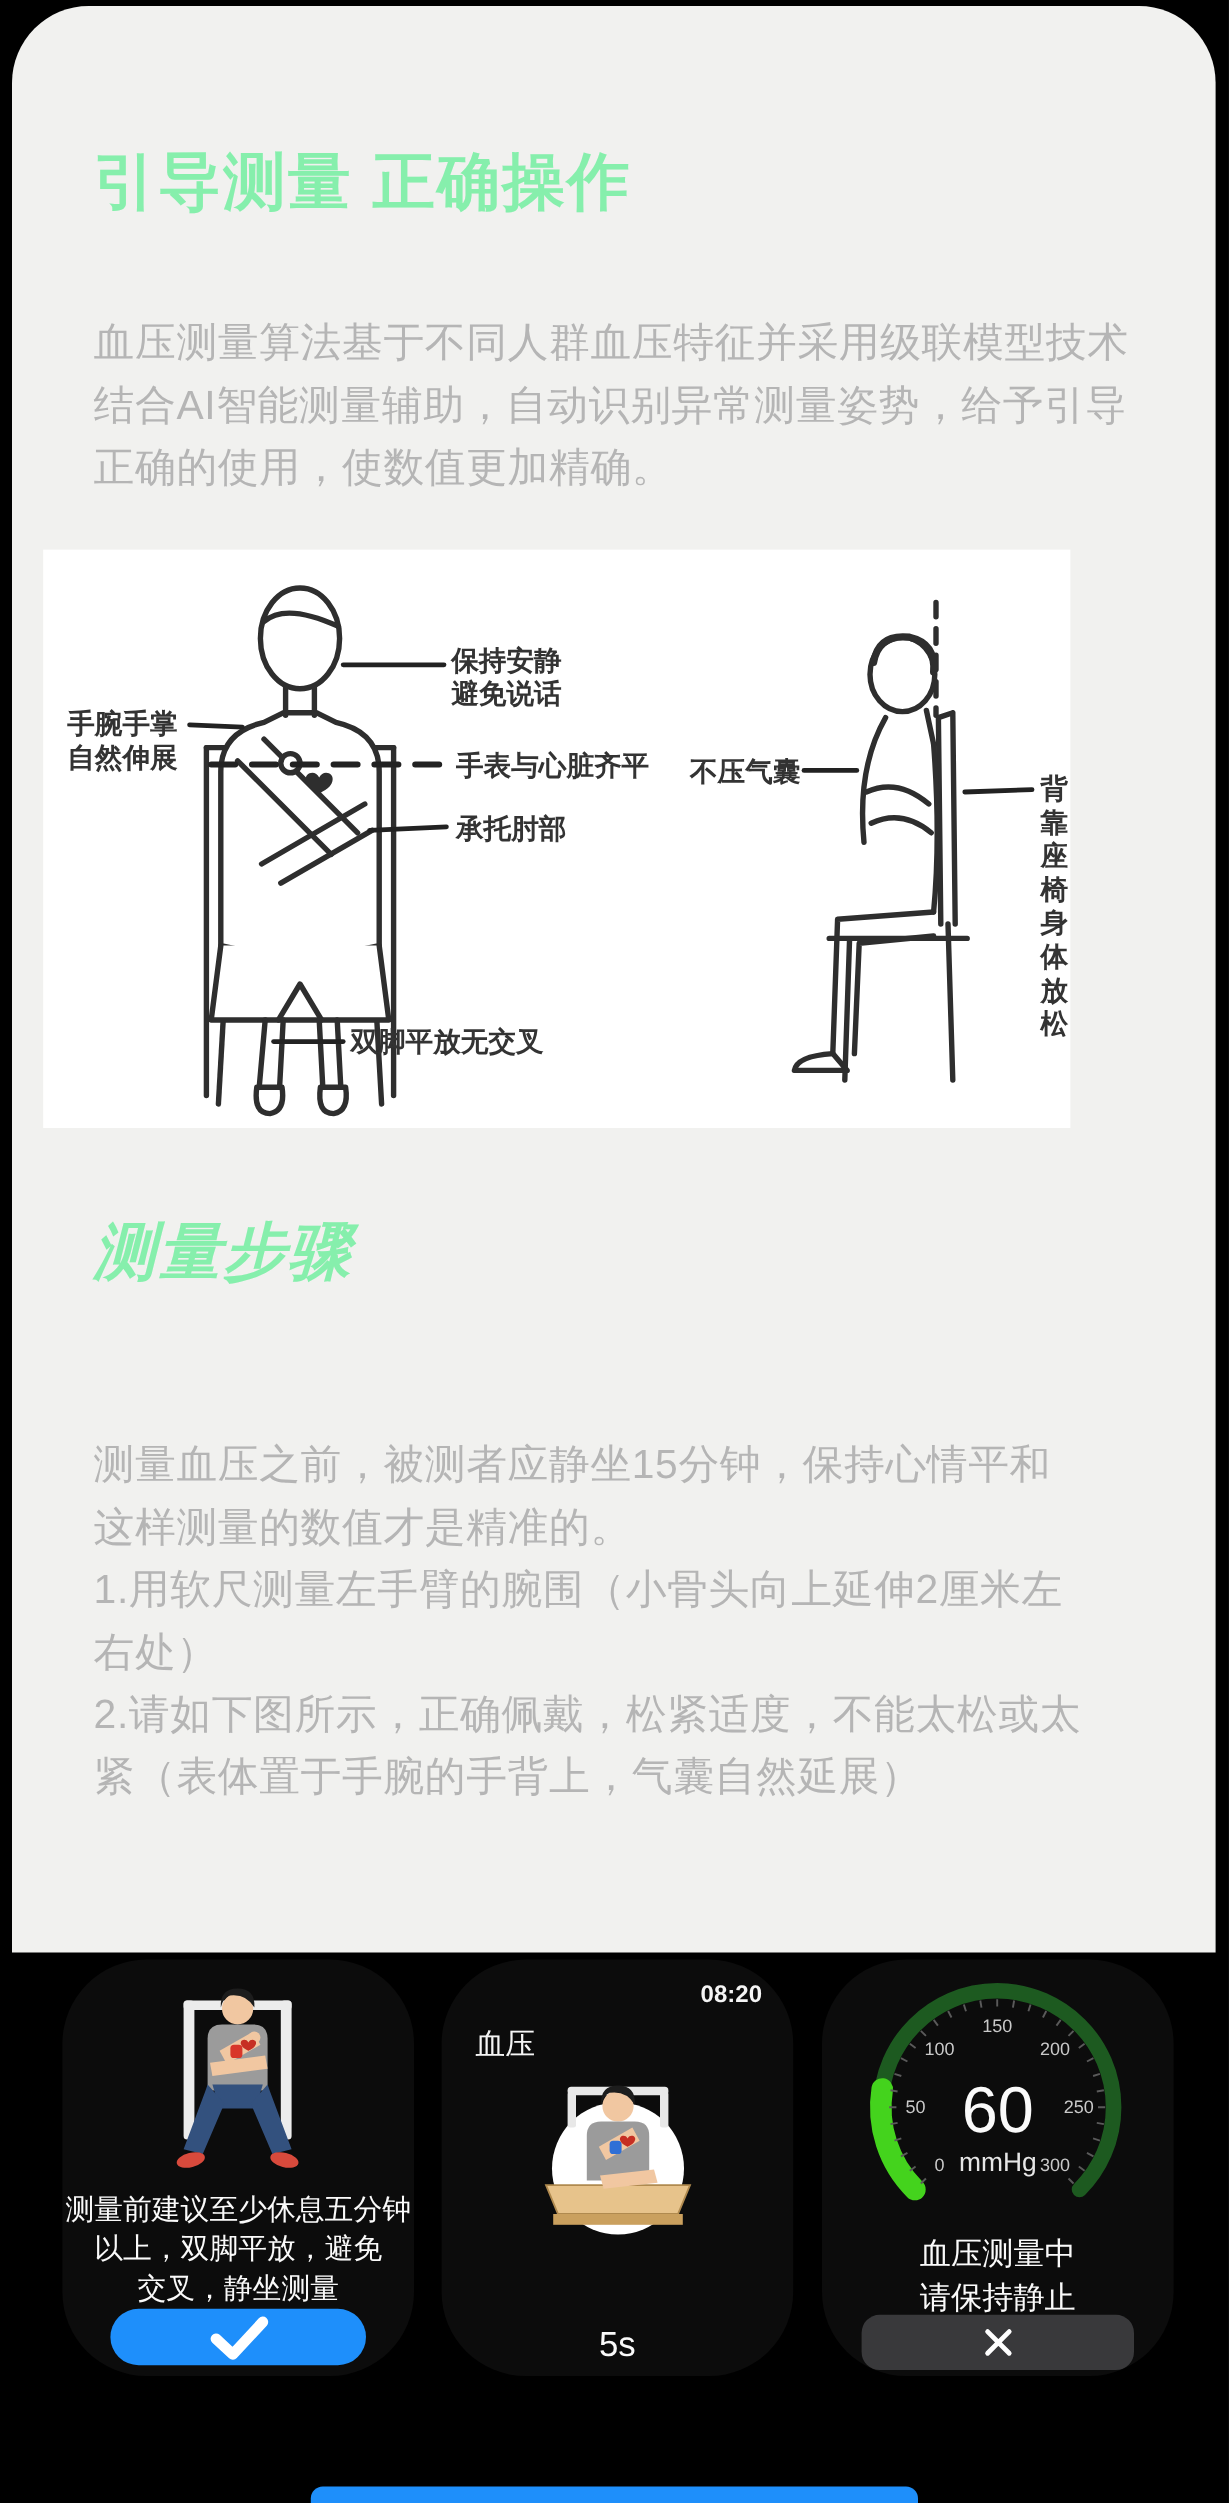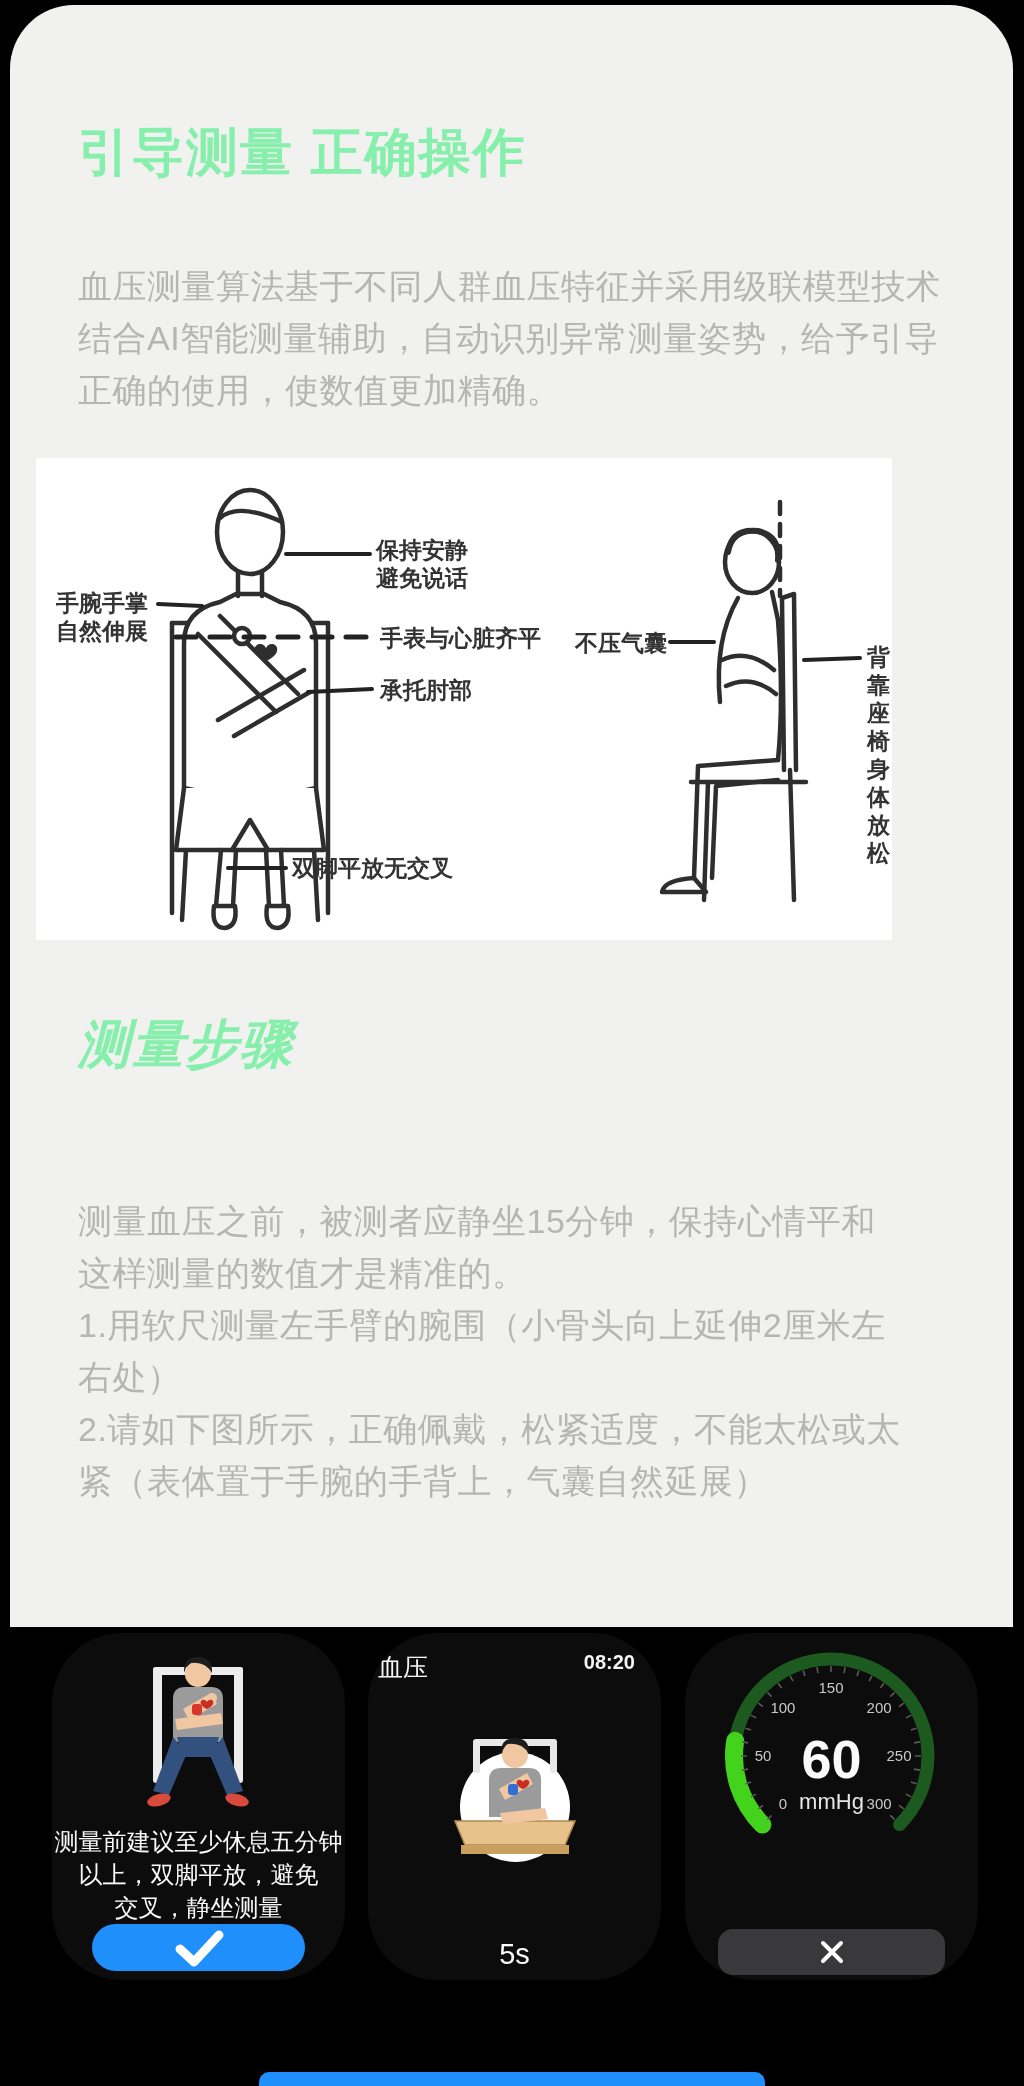--- a/index.html
+++ b/index.html
@@ -20,21 +20,21 @@
   .wtext{position:absolute;left:0;width:100%;text-align:center;color:#fafafa;
          white-space:pre-line;}
   .w1tip{top:192px;font-size:24px;line-height:33px;}
   .w1btn{position:absolute;left:40px;top:291px;width:213px;height:47px;
          border-radius:24px;background:#1e8ffb;display:flex;align-items:center;
          justify-content:center;}
   .w2head{position:absolute;top:18px;font-size:25px;color:#f5f5f5;}
   .w2time{right:26px;font-weight:700;font-size:20px;}
   .w2tip{top:262px;font-size:24px;}
   .w2count{top:305px;font-size:29px;}
-  .w3value{top:95px;font-size:54px;font-weight:700;}
+  .w3value{top:95px;font-size:54px;font-weight:400;}
   .w3unit{top:156px;font-size:22px;color:#e6e6e6;}
   .w3status{top:227px;font-size:26px;line-height:36px;font-weight:500;}
   .w3btn{position:absolute;left:33px;top:296px;width:227px;height:46px;
          border-radius:15px;background:#39393b;display:flex;align-items:center;
          justify-content:center;}
   .blue-strip{left:259px;top:2072px;width:506px;height:14px;background:#1e8ffb;
               border-radius:10px 10px 0 0;}
   svg text.gnum{font-size:15px;fill:#c9c9c9;font-family:"Liberation Sans",sans-serif;
                 text-anchor:middle;}
 </style>
@@ -150,21 +150,21 @@
 以上，双脚平放，避免
 交叉，静坐测量</div>
   <div class="w1btn">
     <svg width="62" height="44" viewBox="0 0 62 44">
       <polyline points="12,23 26,36 51,9" fill="none" stroke="#fff" stroke-width="9" stroke-linecap="round" stroke-linejoin="round"></polyline>
     </svg>
   </div>
 </div>
 
 <div class="abs watch" style="left:368px;">
-  <div class="w2head" style="left:10px;">血压</div>
+  <div class="w2head" style="left:28px;margin-top:36px;">血压</div>
   <div class="w2head w2time">08:20</div>
   <svg class="abs" style="left:47px;top:92px;" width="200" height="150" viewBox="0 0 200 150">
     <circle cx="100" cy="82" r="55" fill="#ffffff"></circle>
     <rect x="58" y="14" width="84" height="7" rx="3" fill="#e8e8e8"></rect>
     <rect x="58" y="18" width="7" height="30" rx="2" fill="#e8e8e8"></rect>
     <rect x="135" y="18" width="7" height="30" rx="2" fill="#e8e8e8"></rect>
     <circle cx="100" cy="30" r="13" fill="#f1c7a1"></circle>
     <path d="M86,29 Q85,13 100,13 Q115,13 114,29 Q107,17 93,19 Q88,21 86,29 Z" fill="#1d1d1d"></path>
     <path d="M74,92 L74,55 Q74,43 86,43 L114,43 Q126,43 126,55 L126,92 Z" fill="#9b9b9b"></path>
     <path d="M84,64 L112,48 L118,59 L90,75 Z" fill="#f1c7a1"></path>
@@ -219,20 +219,22 @@
         <text class="gnum" x="-68.0" y="5.0">50</text>
         <text class="gnum" x="-48.1" y="-43.1">100</text>
         <text class="gnum" x="-0.0" y="-63.0">150</text>
         <text class="gnum" x="48.1" y="-43.1">200</text>
         <text class="gnum" x="68.0" y="5.0">250</text>
         <text class="gnum" x="48.1" y="53.1">300</text>
       </g>
   </svg>
   <div class="wtext w3value">60</div>
   <div class="wtext w3unit">mmHg</div>
+  <div class="wtext w3status">血压测量中
+请保持静止</div>
   <div class="w3btn">
     <svg width="26" height="26" viewBox="0 0 26 26">
       <path d="M4,4 L22,22 M22,4 L4,22" stroke="#fff" stroke-width="4" stroke-linecap="round"></path>
     </svg>
   </div>
 </div>
 
 <div class="abs blue-strip"></div>
 
 </body></html>

